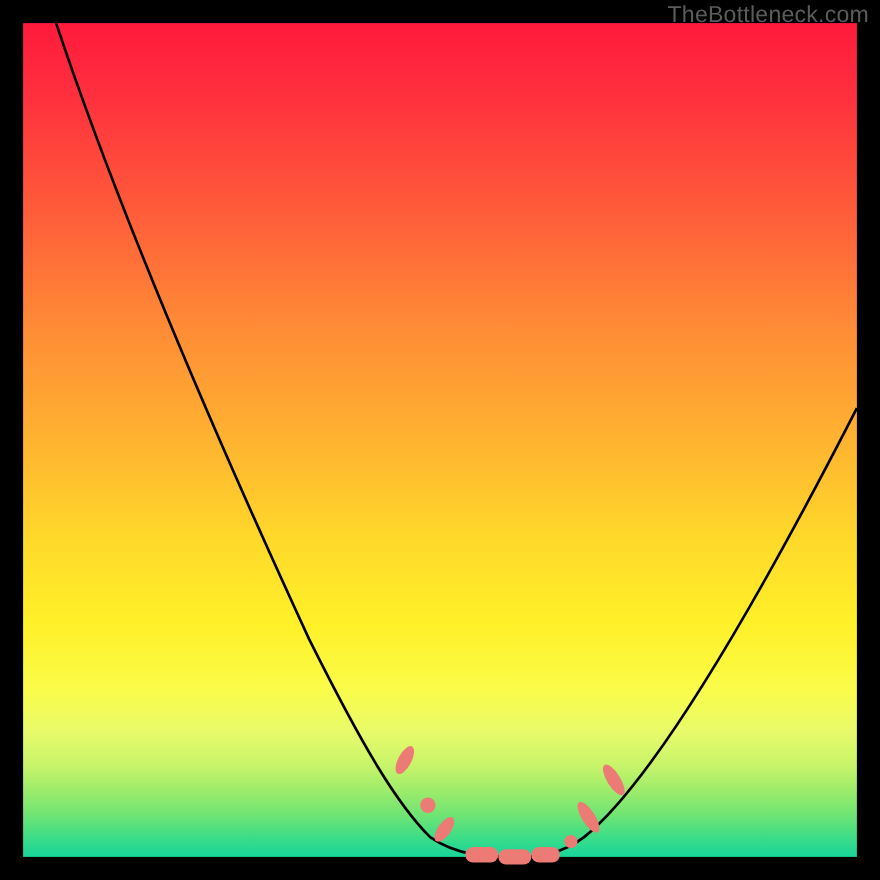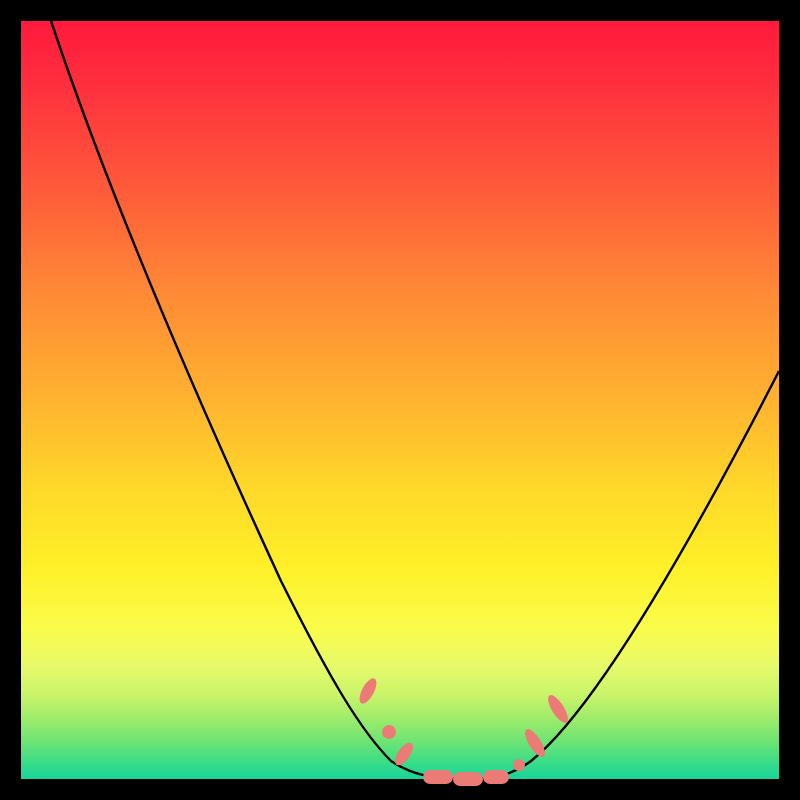--- a/index.html
+++ b/index.html
@@ -81,13 +81,14 @@
       <ellipse cx="383" cy="733" rx="6" ry="13" transform="rotate(35 383 733)"></ellipse>
       <rect x="402" y="749" width="30" height="14" rx="7"></rect>
       <rect x="432" y="751" width="30" height="14" rx="7"></rect>
       <rect x="462" y="749" width="26" height="14" rx="7"></rect>
       <circle cx="498" cy="744" r="6"></circle>
       <ellipse cx="514" cy="722" rx="6" ry="16" transform="rotate(-32 514 722)"></ellipse>
       <ellipse cx="537" cy="688" rx="6" ry="16" transform="rotate(-32 537 688)"></ellipse>
     </g>
   </svg>
 
+  <div class="watermark">TheBottleneck.com</div>
 </div>
 
 </body></html>

